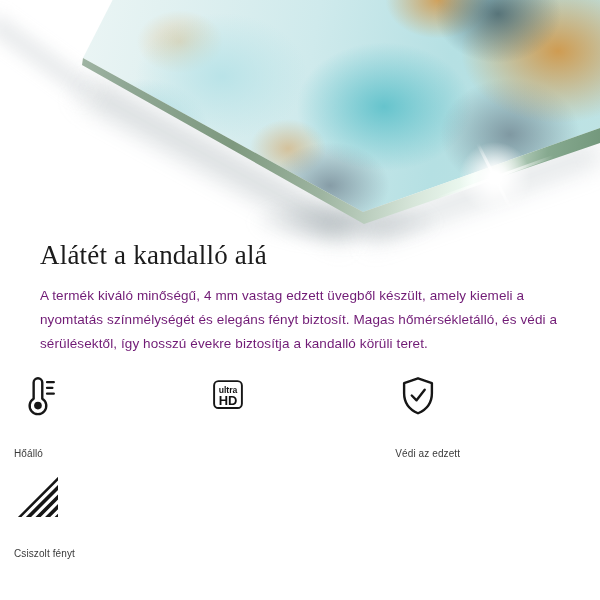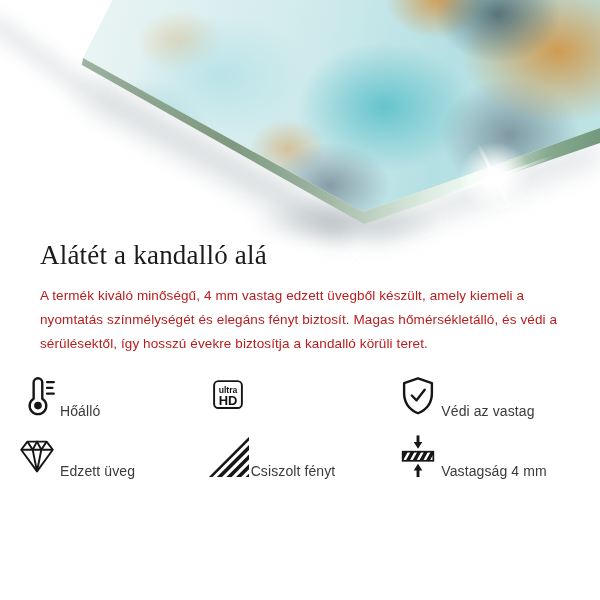--- a/index.html
+++ b/index.html
@@ -45,31 +45,31 @@
       background:linear-gradient(90deg,transparent,#fff 47%,#fff 53%,transparent);
       transform:rotate(-20deg);}
   .sparkle .ray2{position:absolute;left:4px;top:40px;width:76px;height:2.5px;
       background:linear-gradient(90deg,transparent,#fff 46%,#fff 54%,transparent);
       transform:rotate(63deg);}
 
   
   .heading{margin:6px 40px 0;font-family:"Liberation Serif",serif;font-weight:400;
       font-size:27px;line-height:34.5px;color:#1b1b1b;letter-spacing:.2px;}
   .description{margin:11px 40px 0;max-width:528px;font-size:13.5px;line-height:24px;
-      color:#b91c1c;letter-spacing:.1px;}
+      color:#701a75;letter-spacing:.1px;}
 
   
   .features{display:grid;grid-template-columns:repeat(3,1fr);row-gap:14px;
       padding:0 14px;margin-top:17px;}
-  .feature{display:flex;flex-direction:row;align-items:flex-end;}
+  .feature{display:flex;flex-direction:column;align-items:flex-start;}
   .feature svg{width:46px;height:46px;display:block;}
   .feature svg .ln{fill:none;stroke:#161616;stroke-width:2.5;stroke-linecap:round;stroke-linejoin:round;}
   .feature svg .thin{fill:none;stroke:#161616;stroke-width:2;stroke-linejoin:round;}
   .feature svg text{font-family:"Liberation Sans",sans-serif;fill:#111;}
-  .feature-label{margin-top:12px;font-size:14px;color:#3a3a3a;letter-spacing:.1px;}
+  .feature-label{margin-top:29px;font-size:10px;color:#3a3a3a;letter-spacing:.1px;}
 </style>
 </head>
 <body>
 
 <div class="page">
 
   <div class="hero">
     <div class="back-shadow"></div>
     <div class="shadow-left"></div>
     <div class="shadow-right"></div>
@@ -104,58 +104,33 @@
         <text x="24" y="20.5" text-anchor="middle" font-size="9" font-weight="bold">ultra</text>
         <text x="24" y="33" text-anchor="middle" font-size="13.5" font-weight="bold">HD</text>
       </svg>
     </div>
 
     <div class="feature">
       <svg viewBox="0 0 48 48">
         <path class="ln" stroke-width="2.6" d="M24 5.5 L38.5 10.5 V21 C38.5 31.5 32 38.5 24 42 C16 38.5 9.5 31.5 9.5 21 V10.5 Z"></path>
         <polyline class="ln" stroke-width="2.8" points="17.5,23.5 22.5,28.5 31,17.5"></polyline>
       </svg>
-      <div class="feature-label">Védi az vastag</div>
+      <div class="feature-label">Védi az edzett</div>
     </div>
 
-    <div class="feature">
-      <svg viewBox="0 0 48 48">
-        <path class="thin" stroke-width="2.3" d="M14 9 H34 L40.5 17.5 L24 40 L7.5 17.5 Z"></path>
-        <path class="thin" stroke-width="1.9" d="M7.5 17.5 H40.5 M14 9 L19.5 17.5 L24 9 L28.5 17.5 L34 9 M19.5 17.5 L24 40 L28.5 17.5"></path>
-      </svg>
-      <div class="feature-label">Edzett üveg</div>
-    </div>
 
     <div class="feature">
       <svg viewBox="0 0 48 48">
         <defs>
             <clipPath id="tri">
               <path d="M4 46 L46 4 L46 46 Z"></path>
             </clipPath>
           </defs>
         <g clip-path="url(#tri)" stroke="#161616" stroke-width="3.8" fill="none">
           <path d="M1 50 L50 1 M11 50 L50 11 M21 50 L50 21 M31 50 L50 31 M41 50 L50 41"></path>
         </g>
       </svg>
       <div class="feature-label">Csiszolt fényt</div>
     </div>
 
-    <div class="feature">
-      <svg viewBox="0 0 48 48">
-        <defs>
-            <clipPath id="bar">
-              <rect x="8" y="19.5" width="32" height="9.5"></rect>
-            </clipPath>
-          </defs>
-        <g clip-path="url(#bar)" stroke="#161616" stroke-width="3.6" fill="none">
-          <path d="M4 33 L15 13 M11 33 L22 13 M18 33 L29 13 M25 33 L36 13 M32 33 L43 13 M39 33 L50 13"></path>
-        </g>
-        <rect x="8" y="19.5" width="32" height="9.5" fill="none" stroke="#161616" stroke-width="1.8"></rect>
-        <path d="M24 2.5 V10" stroke="#161616" stroke-width="3" fill="none"></path>
-        <path d="M19.5 9.5 H28.5 L24 16.5 Z" fill="#161616"></path>
-        <path d="M24 46 V38.5" stroke="#161616" stroke-width="3" fill="none"></path>
-        <path d="M19.5 39 H28.5 L24 32 Z" fill="#161616"></path>
-      </svg>
-      <div class="feature-label">Vastagság 4 mm</div>
-    </div>
 
   </div>
 </div>
 
 </body></html>

